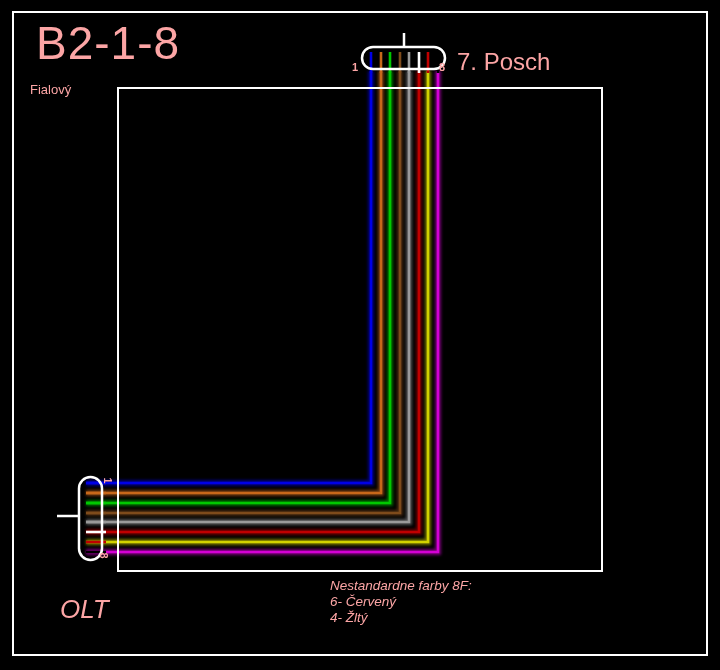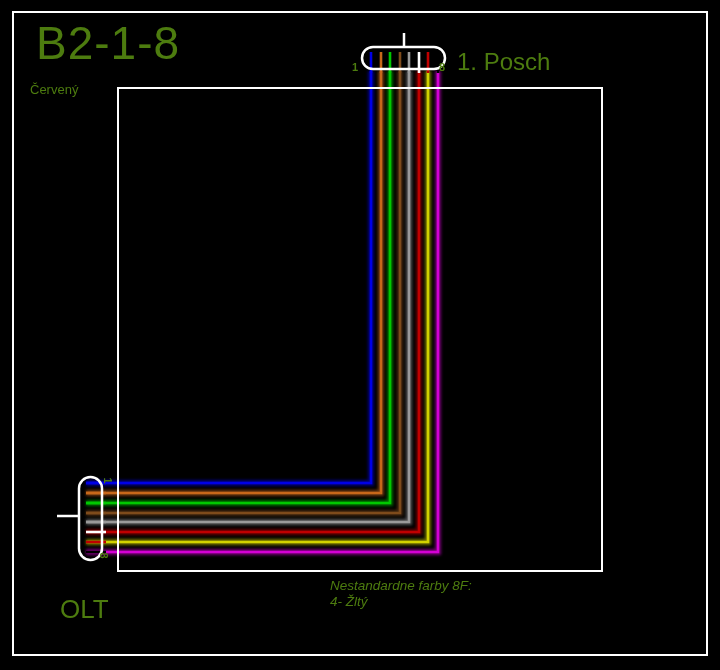--- a/index.html
+++ b/index.html
@@ -1,35 +1,35 @@
 <!DOCTYPE html>
 <html><head>
 <meta charset="utf-8">
 <style>
   html,body { margin:0; padding:0; background:#000; }
   .stage {
     position:relative; width:720px; height:670px; background:#000;
-    font-family:"Liberation Sans", sans-serif; color:#4d7c0f; overflow:hidden;
+    font-family:"Liberation Sans", sans-serif; color:#fca5a5; overflow:hidden;
   }
   .outer-border {
     position:absolute; left:12px; top:11px; width:692px; height:641px;
     border:2px solid #fff;
   }
   .inner-box {
     position:absolute; left:117px; top:87px; width:482px; height:481px;
     border:2px solid #fff;
   }
   .wire-svg { position:absolute; left:0; top:0; }
   .title {
     position:absolute; left:36px; top:18px; font-size:46px; line-height:1.1;
     letter-spacing:1px;
   }
   .subtitle { position:absolute; left:30px; top:82px; font-size:13px; }
   .posch-label { position:absolute; left:457px; top:48px; font-size:24px; }
-  .olt-label { position:absolute; left:60px; top:594px; font-size:26px; }
+  .olt-label { position:absolute; left:60px; top:594px; font-size:26px;font-style:italic; }
   .note { position:absolute; left:330px; top:578px; font-size:13.5px; line-height:16px; }
   .note div { white-space:pre;font-style:italic; }
   .pin-label { position:absolute; font-size:11px; font-weight:bold; line-height:11px; }
   .pin-rot { transform:rotate(90deg); transform-origin:center; }
 </style>
 </head>
 <body>
 
 <div class="stage">
 
@@ -94,28 +94,29 @@
       <rect x="362" y="47" width="83" height="22" rx="11"></rect>
       <path d="M57 516 L80 516"></path>
       <rect x="79" y="477" width="23" height="83" rx="11.5"></rect>
     </g>
   </svg>
 
   <div class="inner-box"></div>
   <div class="outer-border"></div>
 
   <div class="title">B2-1-8</div>
-  <div class="subtitle">Červený</div>
+  <div class="subtitle">Fialový</div>
 
-  <div class="posch-label">1. Posch</div>
+  <div class="posch-label">7. Posch</div>
   <div class="pin-label" style="left:352px; top:62px;">1</div>
   <div class="pin-label" style="left:439px; top:62px;">8</div>
 
   <div class="olt-label">OLT</div>
   <div class="pin-label pin-rot" style="left:104px; top:475px;">1</div>
   <div class="pin-label pin-rot" style="left:100px; top:550px;">8</div>
 
   <div class="note">
     <div>Nestandardne farby 8F:</div>
+    <div>6- Červený</div>
     <div>4- Žltý</div>
   </div>
 
 </div>
 
 </body></html>

